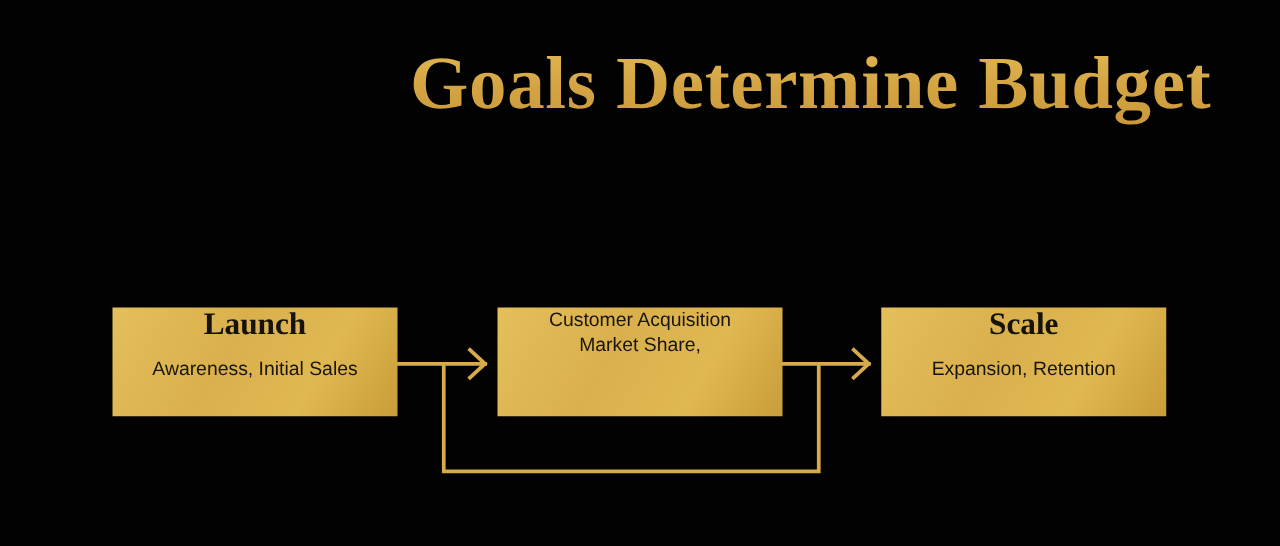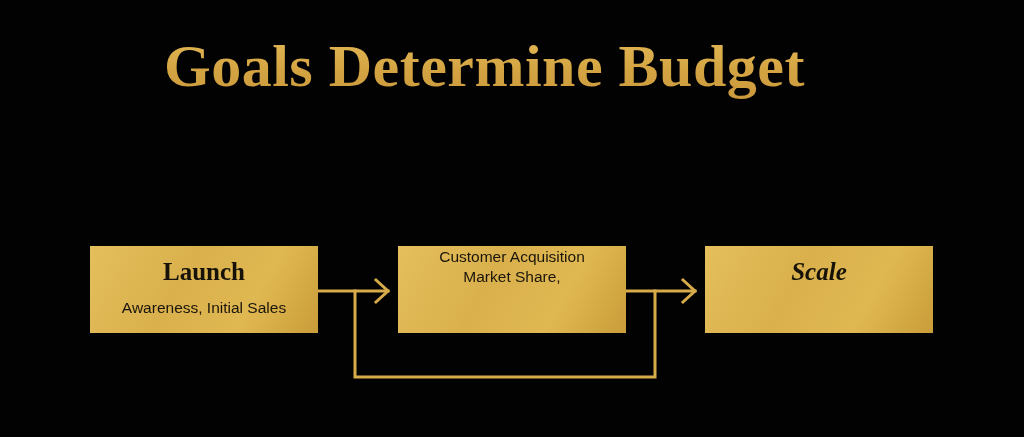--- a/index.html
+++ b/index.html
@@ -7,21 +7,21 @@
       width: 1024px; height: 437px;
       background: #020202;
       position: relative;
       overflow: hidden;
       font-family: "Liberation Sans", sans-serif;
     }
     .title {
       position: absolute;
       left: 0; top: 26px;
       width: 969px;
-      text-align: center;
+      text-align: right;
       font-family: "Liberation Serif", "DejaVu Serif", serif;
       font-weight: bold;
       font-size: 60px;
       letter-spacing: 0.5px;
       color: #d9aa48;
       background: linear-gradient(180deg, #e6bd5a 0%, #d4a443 55%, #c8963a 100%);
       -webkit-background-clip: text;
       background-clip: text;
       -webkit-text-fill-color: transparent;
       line-height: 80px;
@@ -44,22 +44,22 @@
       color: #161208;
     }
     .box .sub {
       font-family: "Liberation Sans", sans-serif;
       font-size: 15.5px;
       line-height: 19px;
       color: #1a150a;
     }
     #box-launch { left: 90px; }
     #box-growth { left: 398px; }
-    #box-scale  { left: 705px; font-style: italic; }
-    #box-launch .label, #box-scale .label { margin-top: 12px; }
+    #box-scale  { left: 705px; }
+    #box-launch .label, #box-scale .label { margin-top: 0; }
     #box-launch .sub, #box-scale .sub { margin-top: 12px; }
     #box-growth .label { margin-top: 11px; }
     #box-growth .sub { margin-top: 1px; }
     svg.connectors {
       position: absolute; left: 0; top: 0;
     }
   </style>
 </head>
 <body>
 
@@ -83,13 +83,14 @@
   <div class="sub">Awareness, Initial Sales</div>
 </div>
 
 <div class="box" id="box-growth">
   <div class="sub">Customer Acquisition</div>
   <div class="sub">Market Share,</div>
 </div>
 
 <div class="box" id="box-scale">
   <div class="label">Scale</div>
+  <div class="sub">Expansion, Retention</div>
 </div>
 
 </body></html>

